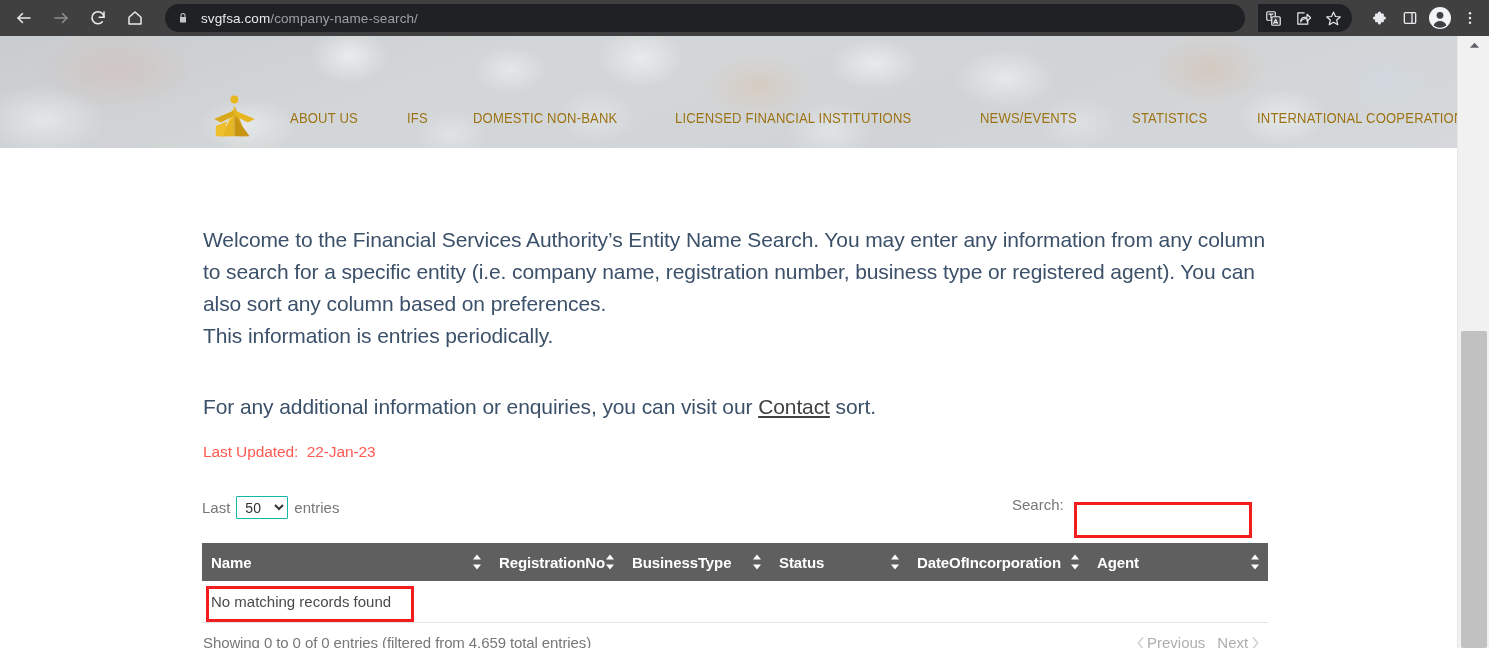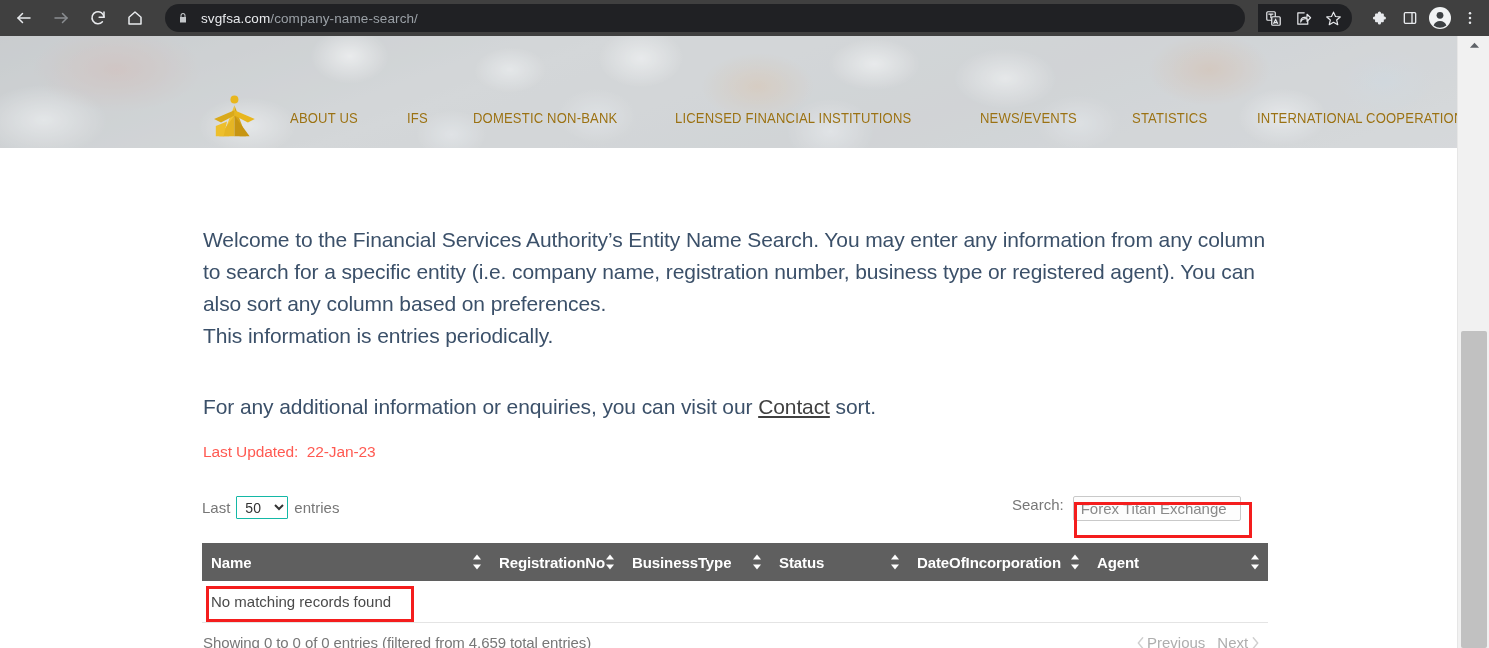--- a/index.html
+++ b/index.html
@@ -417,23 +417,20 @@
     </div>
 
     <div id="length-control">
       <span>Last</span>
       <select id="length-select"><option value="10">10</option><option value="25">25</option><option value="50" selected="">50</option><option value="100">100</option></select>
       <span>entries</span>
     </div>
 
     <div id="filter-control">
       <span>Search:</span>
-      <span id="filter-input-wrap">
-        <input id="filter-input" type="text" value="Forex Titan Exchange" style="">
-      </span>
     </div>
 
     <table id="entity-table">
       <colgroup>
         <col style="width:288px">
           <col style="width:133px">
           <col style="width:147px">
         <col style="width:138px">
           <col style="width:180px">
           <col style="width:180px">

